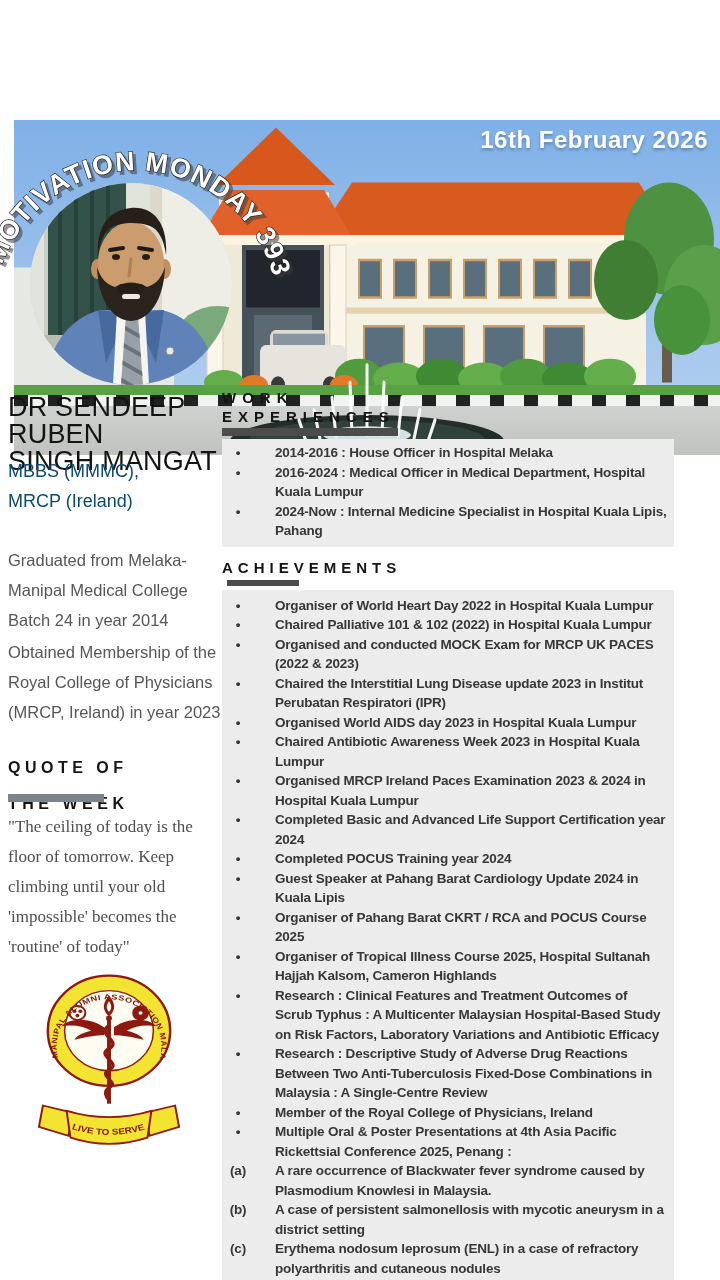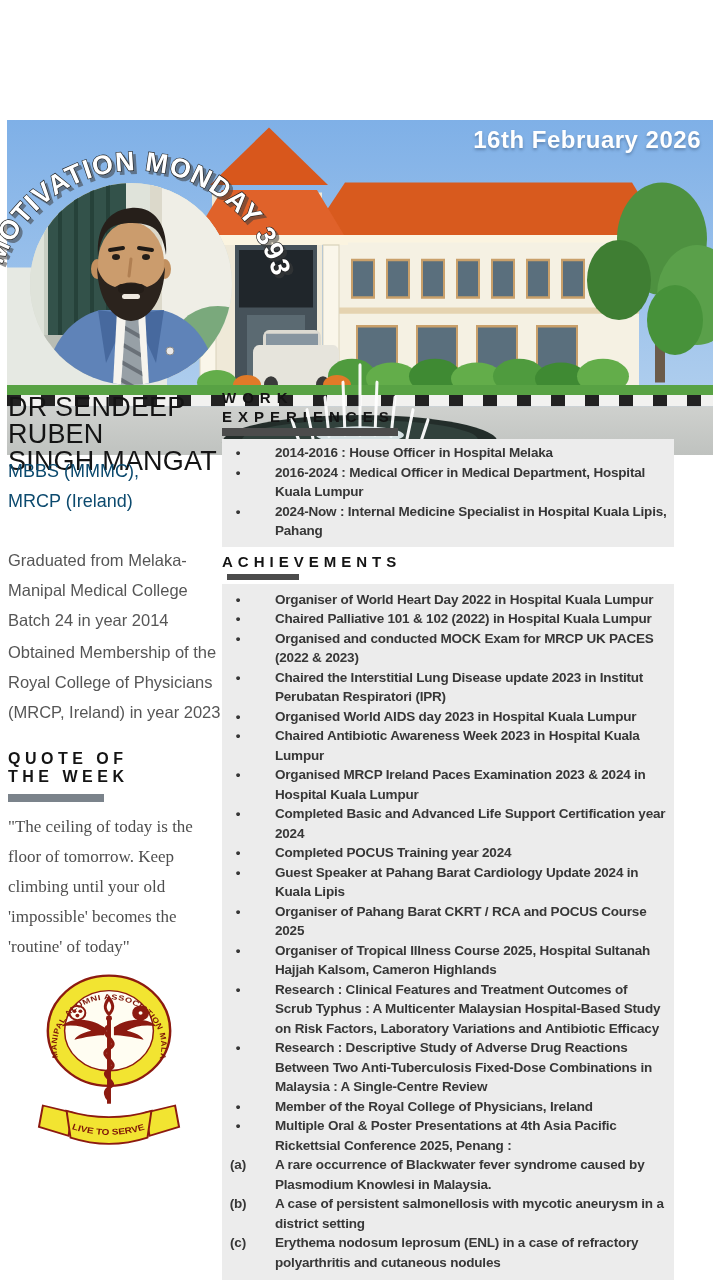--- a/index.html
+++ b/index.html
@@ -2,21 +2,21 @@
 <html><head>
 <meta charset="utf-8">
 <style>
   * { margin:0; padding:0; box-sizing:border-box; }
   html,body { background:#ffffff; }
   .poster {
     position:relative; width:720px; height:1280px; background:#ffffff;
     font-family:"Liberation Sans", sans-serif; overflow:hidden;
   }
   
-  .hero { position:absolute; left:7px; top:120px; width:706px; height:335px; overflow:hidden; }
+  .hero { position:absolute; left:14px; top:120px; width:706px; height:335px; overflow:hidden; }
   .hero svg { display:block; width:100%; height:100%; }
   .date {
     position:absolute; top:6px; right:12px; font-size:24px; font-weight:bold;
     color:#ffffff; letter-spacing:.5px; text-shadow:0 2px 3px rgba(20,40,70,.35);
   }
   .avatar {
     position:absolute; left:30px; top:183px; width:202px; height:202px;
     border-radius:50%; overflow:hidden; z-index:3; background:#d8dcd2;
   }
   .avatar svg { display:block; width:100%; height:100%; }
@@ -38,38 +38,38 @@
   .edu {
     position:absolute; left:8px; top:545px; width:218px; font-size:16.5px; line-height:30px;
     color:#565656; white-space:pre-line;
   }
   .memb {
     position:absolute; left:8px; top:597px; width:218px; font-size:16.5px; line-height:30px;
     color:#565656; white-space:pre-line;margin-top:40px;
   }
   .quote-head {
     position:absolute; left:8px; top:750px; font-size:16px; font-weight:bold;
-    letter-spacing:4.5px; line-height:18px; color:#141414; white-space:pre-line;
+    letter-spacing:4.5px; line-height:36px; color:#141414; white-space:pre-line;
   }
   .quote-bar { position:absolute; left:8px; top:794px; width:96px; height:8px; background:#7b838b; }
   .quote-text {
     position:absolute; left:8px; top:812px; width:212px;
     font-family:"Liberation Serif", serif; font-size:17px; line-height:30px; color:#4e4e4e;
   }
   .logo { position:absolute; left:35px; top:972px; width:148px; height:178px; }
   .logo svg { display:block; width:100%; height:100%; }
   .logo-arc-text { font-family:"Liberation Sans", sans-serif; font-weight:bold; font-size:8px; fill:#7d1408; letter-spacing:.4px; }
   .logo-banner-text { font-family:"Liberation Sans", sans-serif; font-weight:bold; font-size:9.5px; fill:#7d1408; }
   
   .rcol { position:absolute; left:222px; top:388px; width:452px; }
   .sec-head {
     font-size:15px; font-weight:bold; letter-spacing:6px; line-height:19px;
     color:#141414; white-space:pre-line;
   }
-  .sec-head.ach { letter-spacing:5px; margin-top:5px; }
+  .sec-head.ach { letter-spacing:5px; margin-top:11px; }
   .work-bar { margin-top:2px; width:176px; height:8px; background:#4c4c4c; }
   .ach-bar { margin-top:3px; margin-left:5px; width:72px; height:6px; background:#4c4c4c; }
   .gray-box { margin-top:3px; background:#ececec; padding:4px 4px 6px 4px; }
   .gray-box.ach { margin-top:4px; padding:6px 4px 8px 4px; }
   .li { display:flex; align-items:flex-start; font-size:13.5px; line-height:19.5px; color:#373737; font-weight:bold; letter-spacing:-.2px; }
   .li .mk { flex:0 0 24px; text-align:center; }
   .li .tx { flex:1; padding-right:2px;margin-left:25px; }
 </style>
 </head>
 <body>

